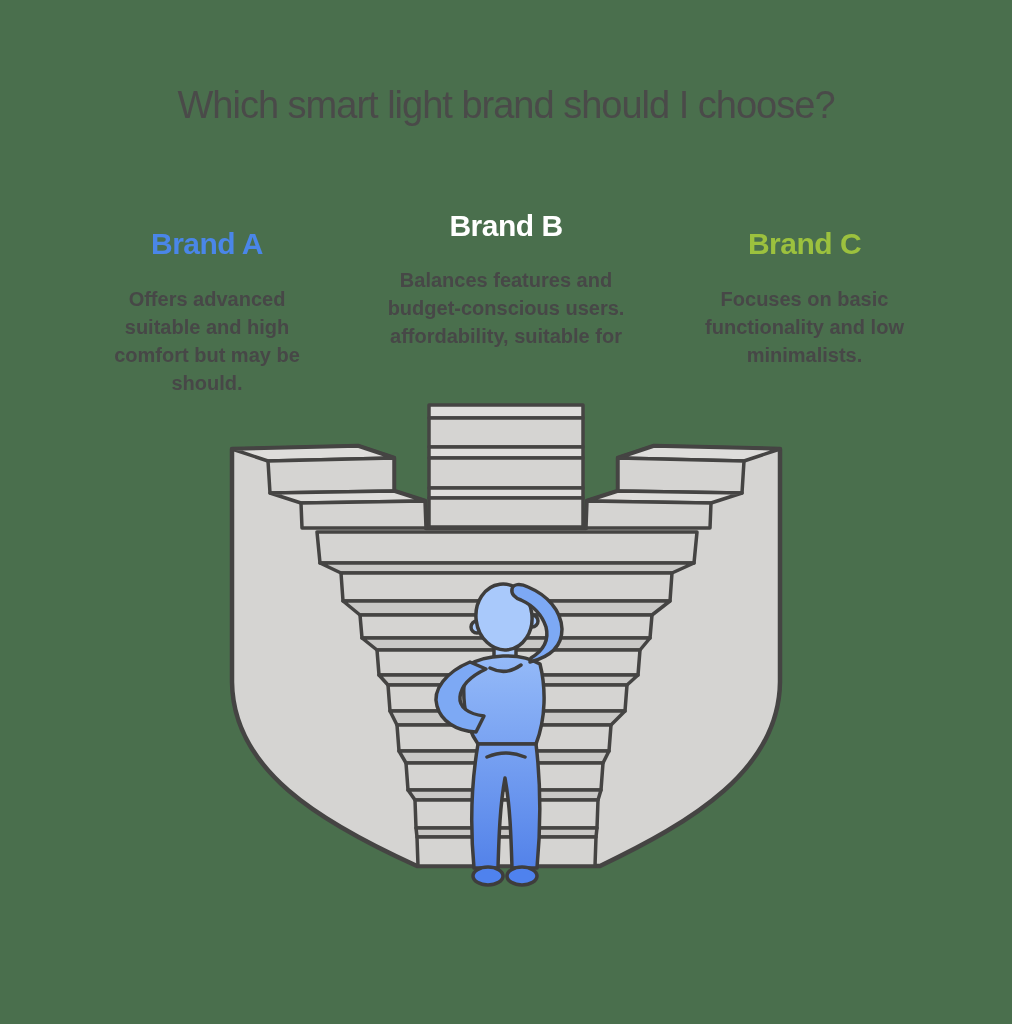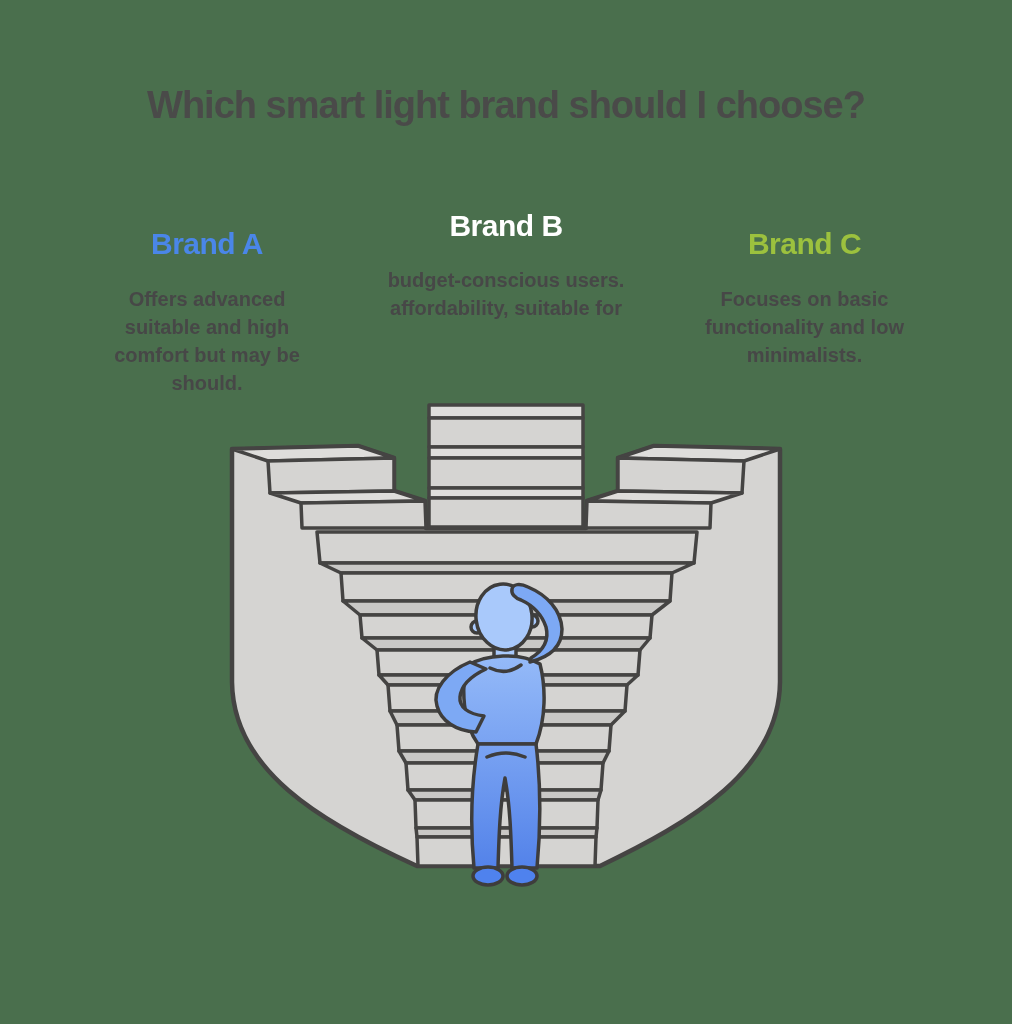--- a/index.html
+++ b/index.html
@@ -3,21 +3,21 @@
 <meta charset="utf-8">
 <style>
   html,body{margin:0;padding:0;}
   body{
     width:1012px;height:1024px;position:relative;overflow:hidden;
     background:var(--bg,#4a6f4d);
     font-family:"Liberation Sans","DejaVu Sans",sans-serif;
   }
   .title{
     position:absolute;left:0;top:84px;width:1012px;
-    text-align:center;font-size:38px;font-weight:bold;letter-spacing:-1px;
+    text-align:center;font-size:38px;font-weight:normal;letter-spacing:-1px;
     color:var(--ink,#4a4a49);
   }
   .col{position:absolute;text-align:center;}
   .col-a{left:96px;top:229px;width:222px;}
   .col-b{left:366px;top:211px;width:280px;}
   .col-c{left:689px;top:229px;width:231px;}
   .brand-heading{font-size:30px;font-weight:bold;letter-spacing:-0.5px;line-height:1;}
   .brand-body{margin-top:26px;font-size:20px;font-weight:bold;line-height:28px;color:var(--ink2,#474747);}
   .col-b .brand-body{margin-top:25px;}
   .scene{position:absolute;left:0;top:0;width:1012px;height:1024px;pointer-events:none;}
@@ -46,20 +46,21 @@
     <div>Offers advanced</div>
     <div>suitable and high</div>
     <div>comfort but may be</div>
     <div>should.</div>
   </div>
 </div>
 
 <div class="col col-b">
   <div class="brand-heading" style="color: #ffffff;">Brand B</div>
   <div class="brand-body" style="color: rgb(71, 71, 71);">
+    <div>Balances features and</div>
     <div>budget-conscious users.</div>
     <div>affordability, suitable for</div>
   </div>
 </div>
 
 <div class="col col-c">
   <div class="brand-heading" style="color: rgb(156, 193, 62);">Brand C</div>
   <div class="brand-body" style="color: rgb(71, 71, 71);">
     <div>Focuses on basic</div>
     <div>functionality and low</div>

